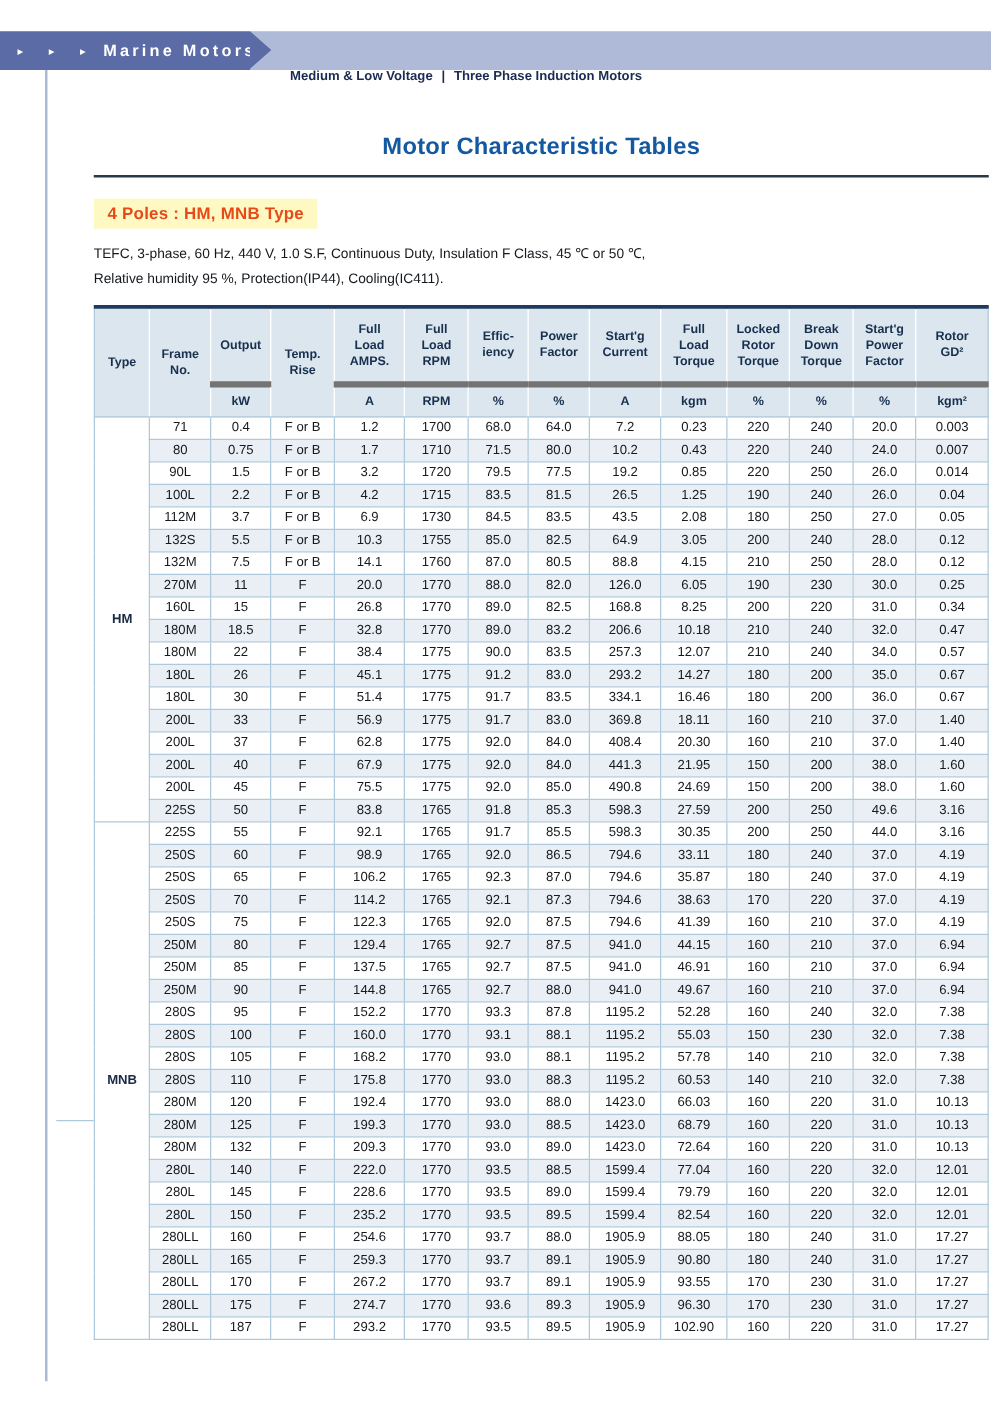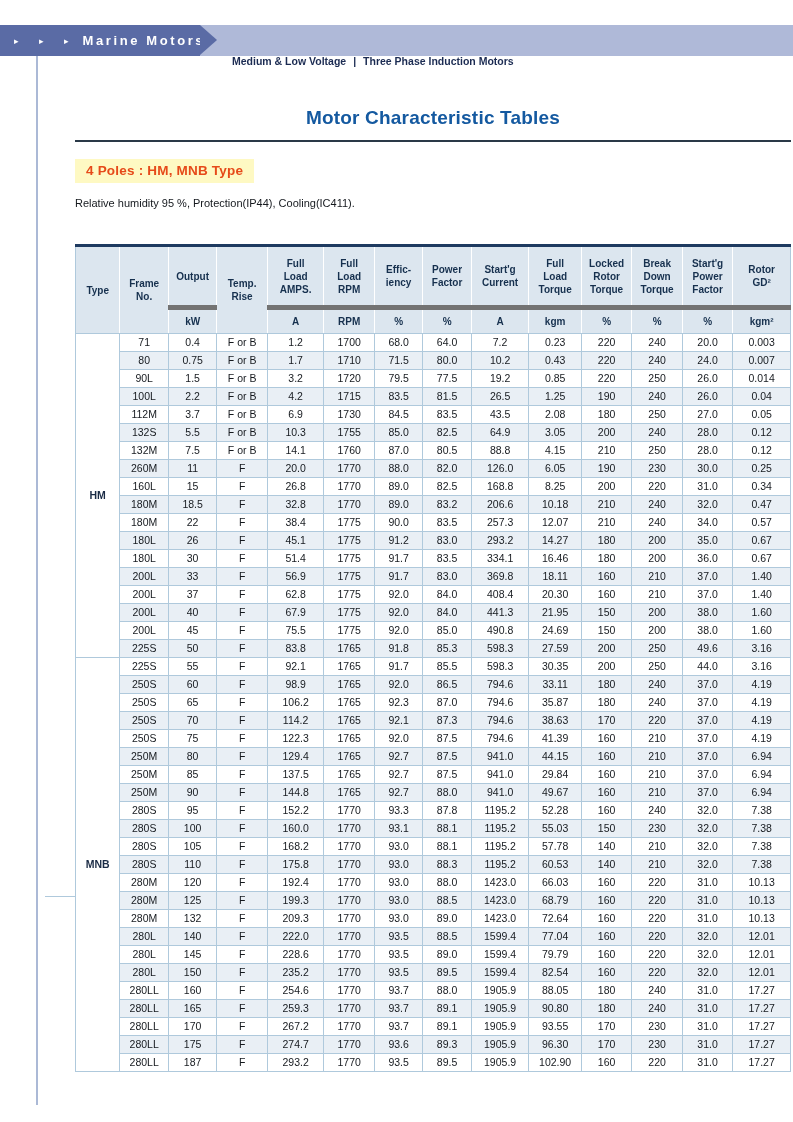--- a/index.html
+++ b/index.html
@@ -134,20 +134,21 @@
 
 <div id="content">
 
   <div class="title-block">
     <span class="page-title">Motor Characteristic Tables</span>
   </div>
 
   <div class="section-badge">4 Poles : HM, MNB Type</div>
 
   <div class="desc">
+    <div>TEFC, 3-phase, 60 Hz, 440 V, 1.0 S.F, Continuous Duty, Insulation F Class, 45 ℃ or 50 ℃,</div>
     <div>Relative humidity 95 %, Protection(IP44), Cooling(IC411).</div>
   </div>
 
   <div class="table-wrap">
     <table class="motor">
       <colgroup id="cols">
           <col style="width: 44px;">
           <col style="width: 48px;">
           <col style="width: 48px;">
           <col style="width: 50px;">
@@ -312,21 +313,21 @@
             <td>87.0</td>
             <td>80.5</td>
             <td>88.8</td>
             <td>4.15</td>
             <td>210</td>
             <td>250</td>
             <td>28.0</td>
             <td>0.12</td>
           </tr>
           <tr>
-            <td>260M</td>
+            <td>270M</td>
             <td>11</td>
             <td>F</td>
             <td>20.0</td>
             <td>1770</td>
             <td>88.0</td>
             <td>82.0</td>
             <td>126.0</td>
             <td>6.05</td>
             <td>190</td>
             <td>230</td>
@@ -576,21 +577,21 @@
           </tr>
           <tr>
             <td>250M</td>
             <td>85</td>
             <td>F</td>
             <td>137.5</td>
             <td>1765</td>
             <td>92.7</td>
             <td>87.5</td>
             <td>941.0</td>
-            <td>29.84</td>
+            <td>46.91</td>
             <td>160</td>
             <td>210</td>
             <td>37.0</td>
             <td>6.94</td>
           </tr>
           <tr>
             <td>250M</td>
             <td>90</td>
             <td>F</td>
             <td>144.8</td>

